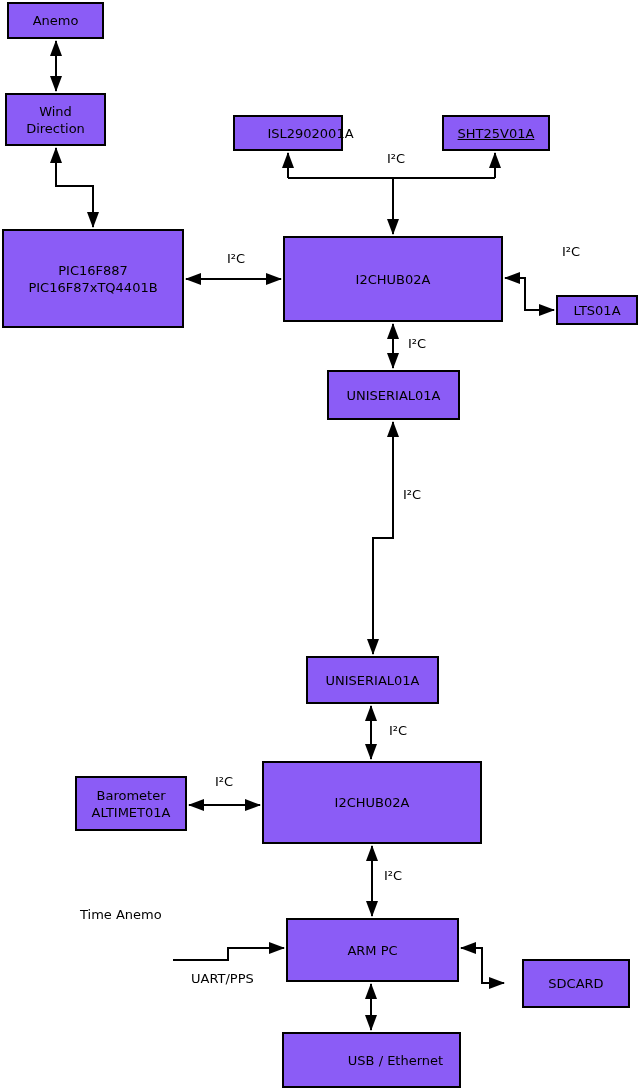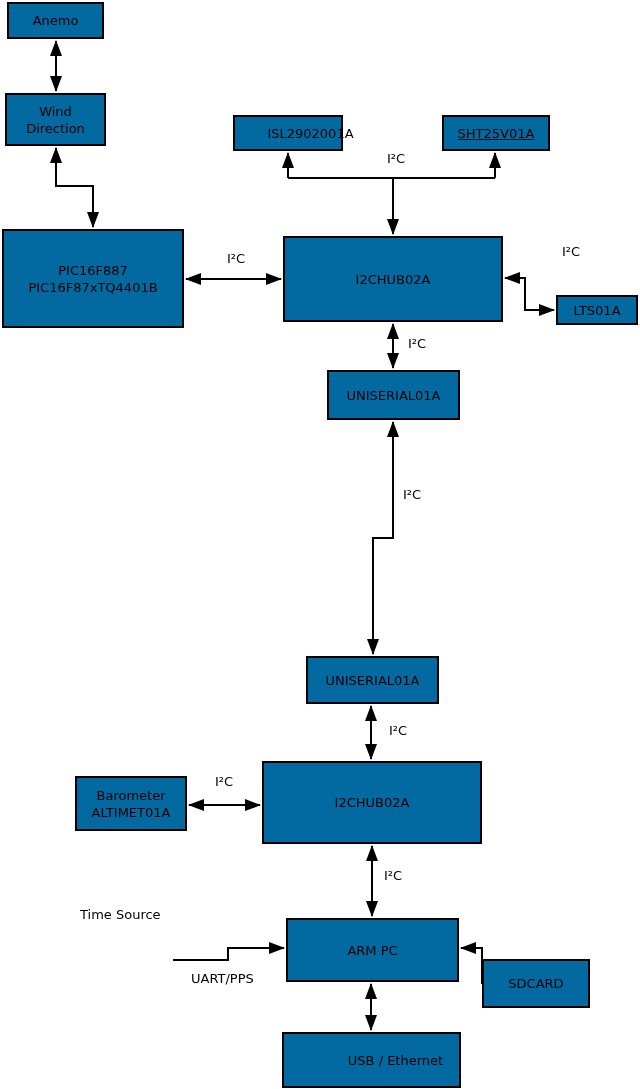--- a/index.html
+++ b/index.html
@@ -19,21 +19,21 @@
   .wire {
     stroke: #000000;
     stroke-width: 2;
     fill: none;
   }
   .ah { fill: #000000; stroke: none; }
   .node {
     position: absolute;
     box-sizing: border-box;
     border: 2px solid #000000;
-    background: #0369a1;
+    background: #8b5cf6;
     display: flex;
     flex-direction: column;
     align-items: center;
     justify-content: center;
     text-align: center;
     font-size: 13px;
     line-height: 17px;
     color: #000000;
   }
   .edge-label {
@@ -124,32 +124,32 @@
   <div class="node" style="left:75px; top:776px; width:112px; height:55px;">
     <span>Barometer</span>
     <span>ALTIMET01A</span>
   </div>
 
 
   <div class="node" style="left:286px; top:918px; width:173px; height:64px;">
     <span>ARM PC</span>
   </div>
 
-  <div class="node" style="left:482px; top:959px; width:108px; height:49px;">
+  <div class="node" style="left:522px; top:959px; width:108px; height:49px;">
     <span>SDCARD</span>
   </div>
 
   <div class="node" style="left:282px; top:1032px; width:179px; height:56px;padding-left:48px;">
     <span>USB / Ethernet</span>
   </div>
 
   <span class="edge-label" style="left:387px; top:151px;">I²C</span>
   <span class="edge-label" style="left:227px; top:251px;">I²C</span>
   <span class="edge-label" style="left:562px; top:244px;">I²C</span>
   <span class="edge-label" style="left:408px; top:336px;">I²C</span>
   <span class="edge-label" style="left:403px; top:487px;">I²C</span>
   <span class="edge-label" style="left:389px; top:723px;">I²C</span>
   <span class="edge-label" style="left:215px; top:774px;">I²C</span>
   <span class="edge-label" style="left:384px; top:868px;">I²C</span>
-  <span class="edge-label" style="left:80px; top:907px;">Time Source</span>
+  <span class="edge-label" style="left:80px; top:907px;">Time Anemo</span>
   <span class="edge-label" style="left:191px; top:971px;">UART/PPS</span>
 
 </div>
 
 </body></html>

